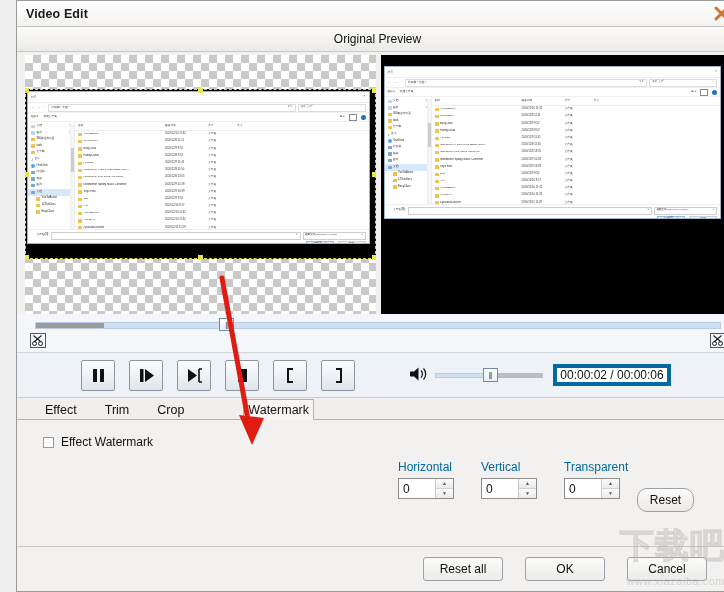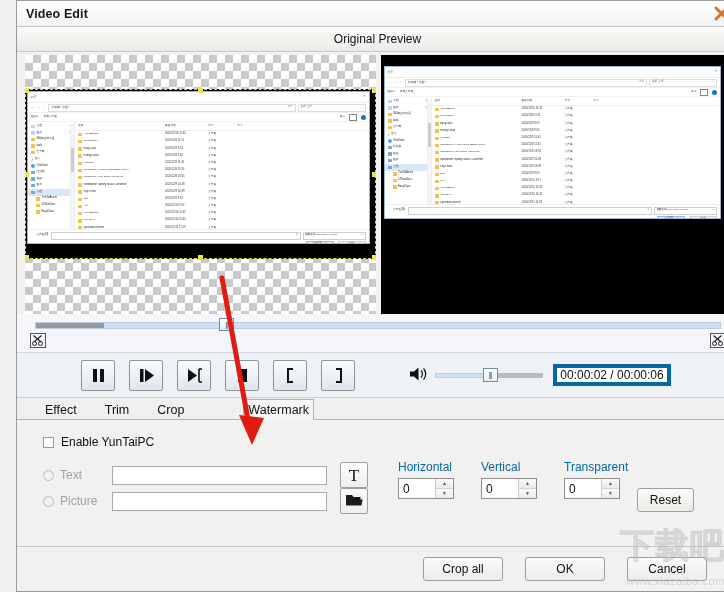--- a/index.html
+++ b/index.html
@@ -315,21 +315,21 @@
   .spin .arrows div{
     flex:1;display:flex;align-items:center;justify-content:center;
     background:linear-gradient(#fbfbfb,#eaeaea);
     font-size:5px;color:#555;line-height:1;
   }
   .spin .arrows div:first-child{border-bottom:1px solid #d3d3d3;}
   .reset-btn{
     position:absolute;left:620px;top:68px;
     width:55px;height:22px;
     background:linear-gradient(#fbfbfa,#eceae7);
-    border:1px solid #9aa0a6;border-radius:3px;
+    border:1px solid #9aa0a6;border-radius:10px;
     display:flex;align-items:center;justify-content:center;
     font-size:12px;color:#111;cursor:pointer;
   }
 
   
   .footer{
     height:44px;min-height:44px;background:#f2f1ef;
     display:flex;align-items:center;justify-content:flex-end;
     padding-right:32px;gap:22px;box-sizing:border-box;
     position:relative;
@@ -849,45 +849,24 @@
     <div class="tab">Effect</div>
     <div class="tab">Trim</div>
     <div class="tab">Crop</div>
     <div class="tab active">Watermark</div>
   </div>
 
   <div class="panel">
 
     <div class="chk-row">
       <div class="chkbox"></div>
-      <div class="chk-label">Enable YunTaiPC</div>
-    </div>
-
-    <div class="rrow text">
-      <div class="radio"></div>
-      <div class="rlabel">Text</div>
-      <div class="tinput"></div>
-      <div class="sqbtn">
-        <span class="tglyph">T</span>
-      </div>
-    </div>
-
-    <div class="rrow pic">
-      <div class="radio"></div>
-      <div class="rlabel">Picture</div>
-      <div class="tinput"></div>
-      <div class="sqbtn">
-        <span>
-          <svg width="19" height="14" viewBox="0 0 19 14">
-            <path d="M1 2 L7 2 L8.5 4 L18 4 L16.5 12.5 L1 12.5 Z" fill="#1b1b1b"></path>
-            <path d="M15.5 4 L18 4 L17.6 6.6 L15.5 6.6 Z" fill="#fff"></path>
-          </svg>
-        </span>
-      </div>
-    </div>
+      <div class="chk-label">Effect Watermark</div>
+    </div>
+
+
 
     <div class="spin-group pos">
       <div class="spin">
         <div class="cap">Horizontal</div>
         <div class="body">
           <div class="val">0</div>
           <div class="arrows">
             <div>▲</div>
             <div>▼</div>
           </div>
@@ -912,21 +891,21 @@
             <div>▼</div>
           </div>
         </div>
       </div>
     </div>
 
     <div class="reset-btn">Reset</div>
   </div>
 
   <div class="footer">
-    <div class="fbtn2">Crop all</div>
+    <div class="fbtn2">Reset all</div>
     <div class="fbtn2">OK</div>
     <div class="fbtn2">Cancel</div>
   </div>
 
   <div class="site-wm">
     <div class="cn">下载吧</div>
     <div class="url">www.xiazaiba.com</div>
   </div>
 
   <svg class="red-arrow">

